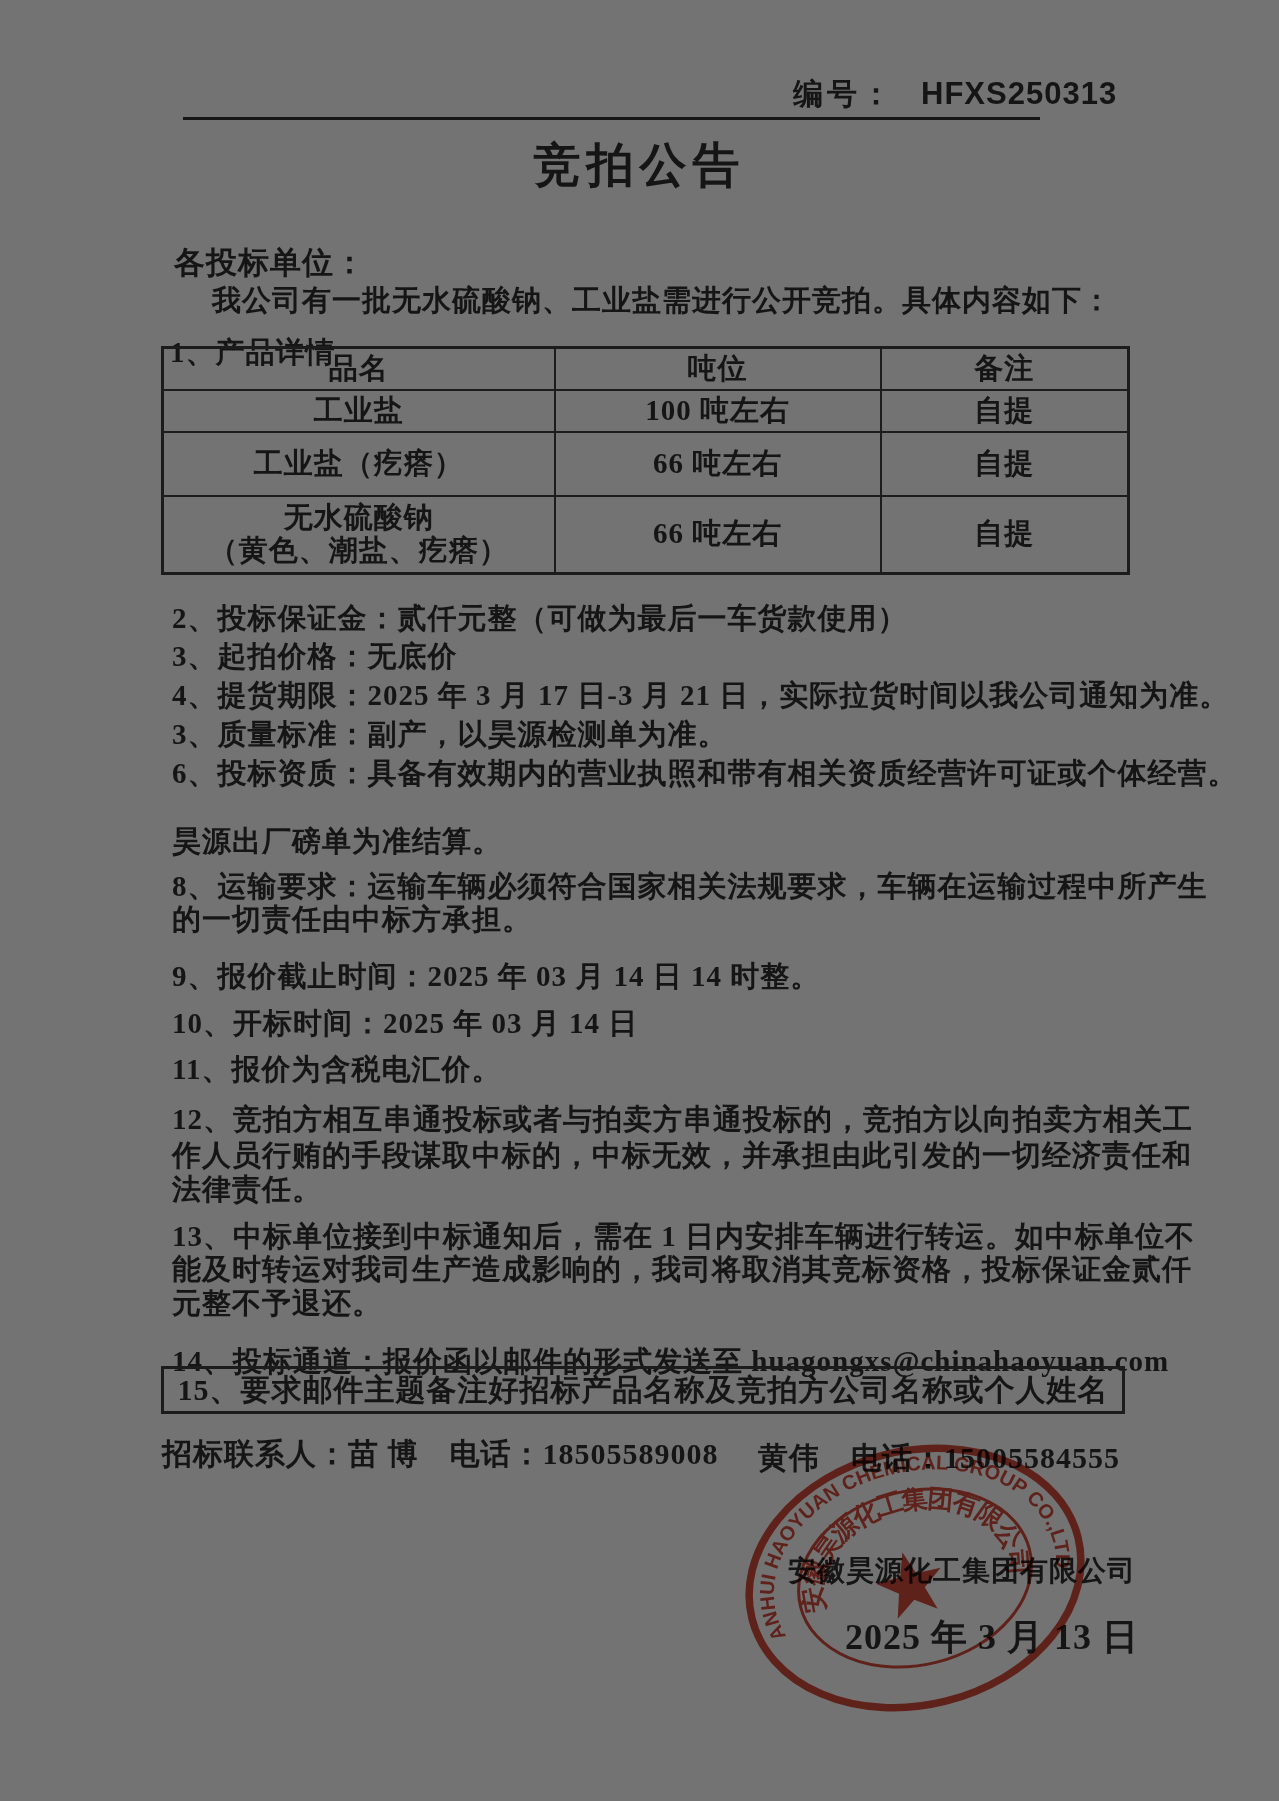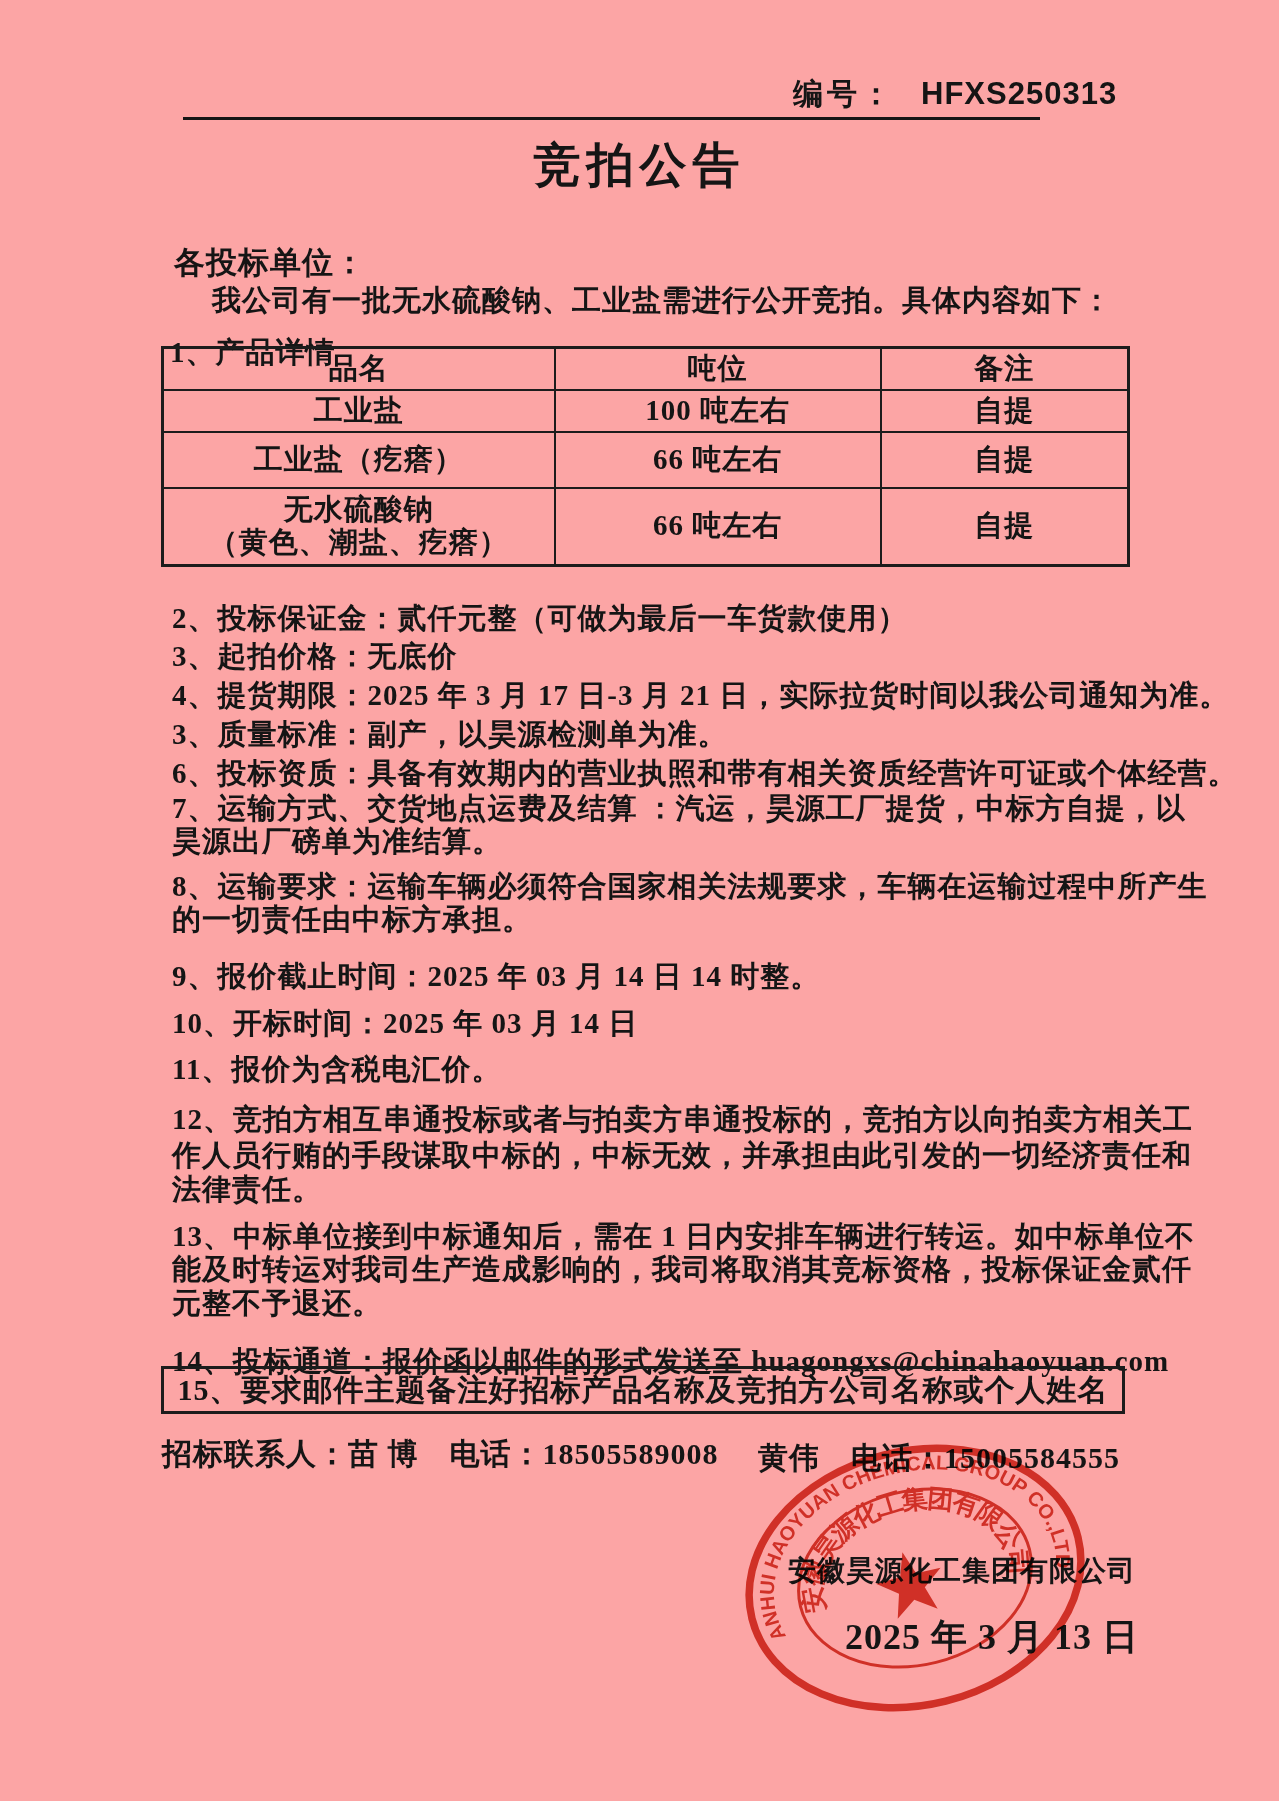--- a/index.html
+++ b/index.html
@@ -1,19 +1,19 @@
 <!DOCTYPE html>
 <html style="--stamp-red: #cf3a2a; --ink: #151515;"><head>
 <meta charset="utf-8">
 <style>
   :root { --ink:#151515; --stamp-red:#cf3a2a; }
   html,body { margin:0; padding:0; background:#ffffff; }
   .page {
     position:relative; width:1279px; height:1801px;
-    background:#fca5a5; overflow:hidden;
+    background:#737373; overflow:hidden;
     font-family:"Liberation Serif","DejaVu Serif",serif;
     color:var(--ink); font-weight:700;
   }
   
   .ref { position:absolute; top:74px; left:793px; display:flex; gap:26px; align-items:baseline; }
   .ref .lbl { font-size:30px; letter-spacing:4px; }
   .ref .num { font-family:"Liberation Sans","DejaVu Sans",sans-serif; font-size:31px; letter-spacing:1px; }
   .rule { position:absolute; top:117px; left:183px; width:857px; height:3px; background:#161616; }
   .title { position:absolute; top:134px; left:0; width:100%; margin:0; text-align:center;
            font-size:47px; letter-spacing:6px; font-weight:700;
@@ -22,21 +22,21 @@
   .bl { position:absolute; left:172px; font-size:29px; line-height:33px; white-space:nowrap; letter-spacing:1px;margin-top:24px; }
   .salutation { font-size:31px; }
   
   .ptable { position:absolute; top:346px; left:161px; width:966px;
             border-collapse:collapse; table-layout:fixed; }
   .ptable td, .ptable th { border:2px solid #1c1c1c; text-align:center; vertical-align:middle;
             font-size:29px; font-weight:700; padding:0; letter-spacing:1px; }
   .ptable { border:3px solid #1c1c1c; }
   .ptable tr.h-row   { height:40px; }
   .ptable tr.r1      { height:37px; }
-  .ptable tr.r2      { height:56px; }
+  .ptable tr.r2      { height:64px; }
   .ptable tr.r3      { height:77px; }
   .ptable .two-line div { line-height:33px; }
   
   .box15 { position:absolute; top:1366px; left:161px; width:958px; height:42px;
            border:3px solid #1c1c1c; display:flex; align-items:center; justify-content:center;
            font-size:30px; letter-spacing:1px; white-space:nowrap;text-align:right; }
   
   .contact-left  { position:absolute; top:1434px; left:162px; font-size:30px; letter-spacing:1px; white-space:nowrap; }
   .contact-right { position:absolute; top:1438px; left:758px; font-size:30px; letter-spacing:1px; white-space:nowrap; }
   
@@ -98,21 +98,20 @@
       <td>自提</td>
     </tr>
   </tbody>
     </table>
 
   <div class="bl" style="top:578px">2、投标保证金：贰仟元整（可做为最后一车货款使用）</div>
   <div class="bl" style="top:616px">3、起拍价格：无底价</div>
   <div class="bl" style="top:655px">4、提货期限：2025 年 3 月 17 日-3 月 21 日，实际拉货时间以我公司通知为准。</div>
   <div class="bl" style="top:694px">3、质量标准：副产，以昊源检测单为准。</div>
   <div class="bl" style="top:733px">6、投标资质：具备有效期内的营业执照和带有相关资质经营许可证或个体经营。</div>
-  <div class="bl" style="top:768px">7、运输方式、交货地点运费及结算 ：汽运，昊源工厂提货，中标方自提，以</div>
   <div class="bl" style="top:801px">昊源出厂磅单为准结算。</div>
   <div class="bl" style="top:846px">8、运输要求：运输车辆必须符合国家相关法规要求，车辆在运输过程中所产生</div>
   <div class="bl" style="top:879px">的一切责任由中标方承担。</div>
   <div class="bl" style="top:936px">9、报价截止时间：2025 年 03 月 14 日 14 时整。</div>
   <div class="bl" style="top:983px">10、开标时间：2025 年 03 月 14 日</div>
   <div class="bl" style="top:1029px">11、报价为含税电汇价。</div>
   <div class="bl" style="top:1079px">12、竞拍方相互串通投标或者与拍卖方串通投标的，竞拍方以向拍卖方相关工</div>
   <div class="bl" style="top:1115px">作人员行贿的手段谋取中标的，中标无效，并承担由此引发的一切经济责任和</div>
   <div class="bl" style="top:1149px">法律责任。</div>
   <div class="bl" style="top:1196px">13、中标单位接到中标通知后，需在 1 日内安排车辆进行转运。如中标单位不</div>

